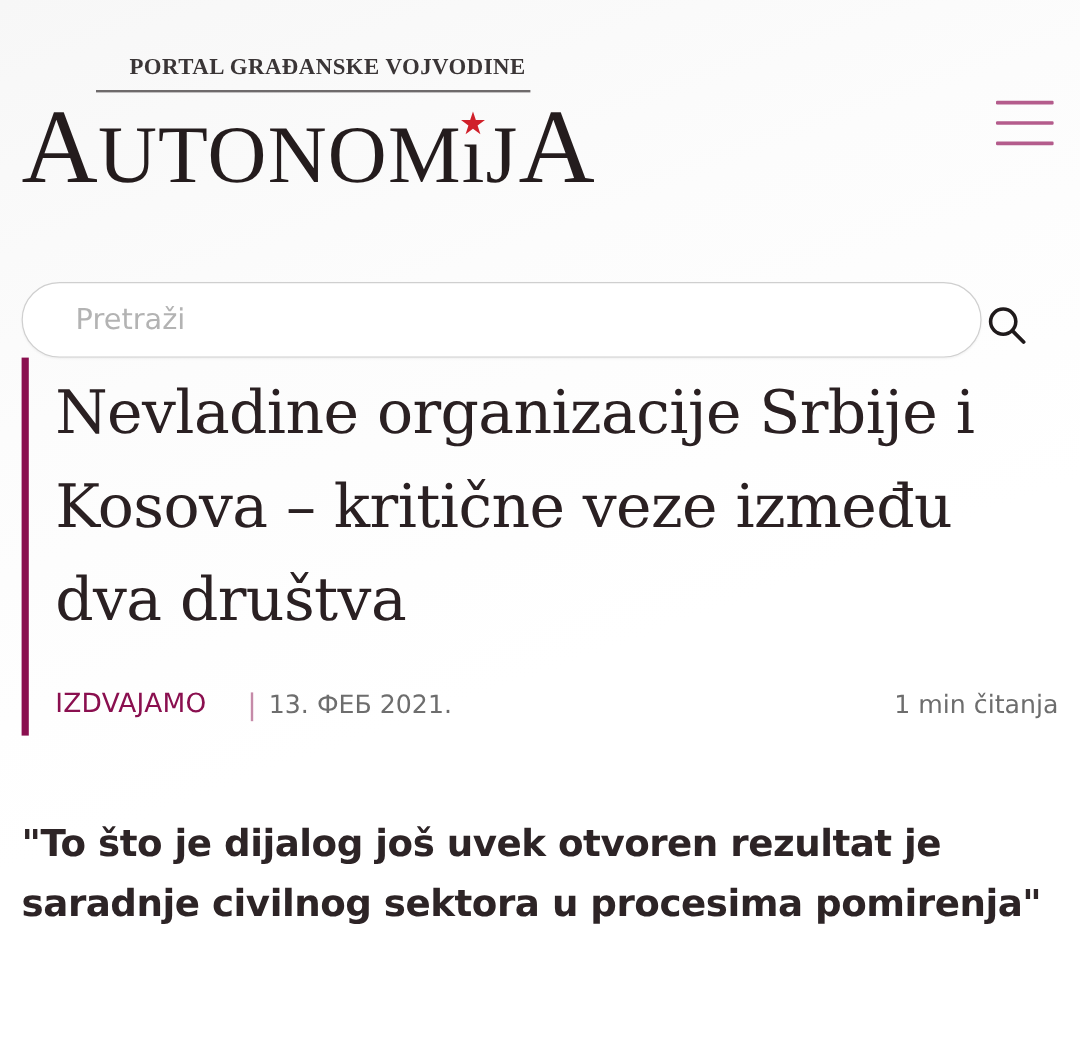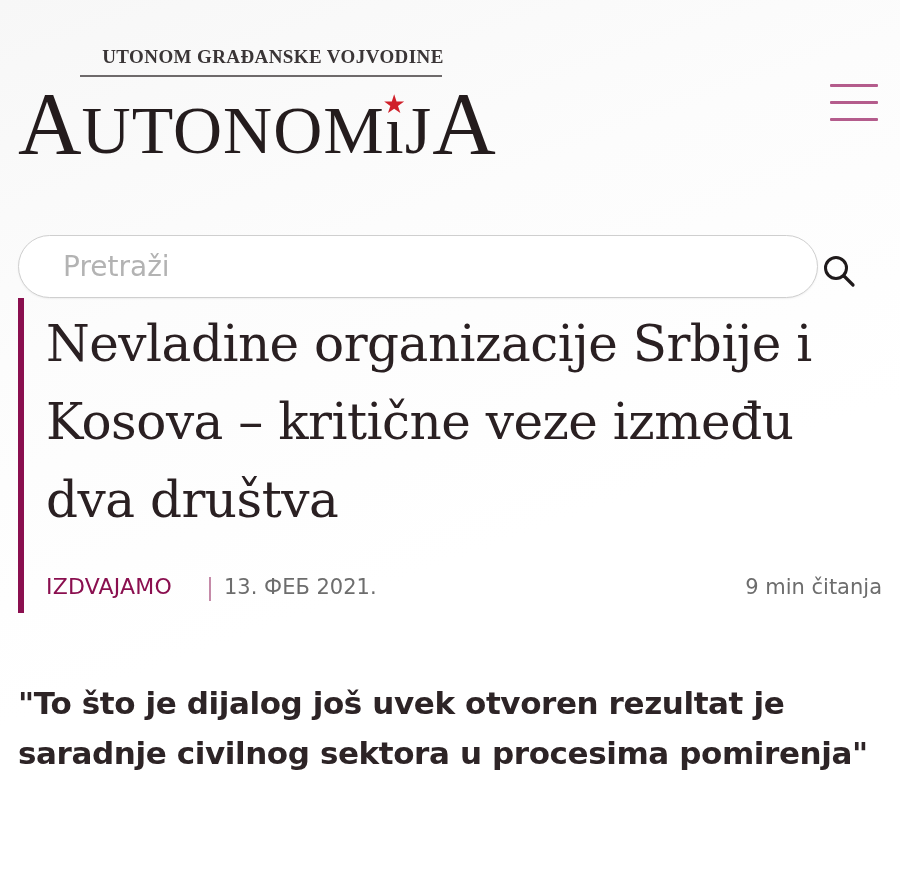--- a/index.html
+++ b/index.html
@@ -50,21 +50,21 @@
     }
     
     .search-field {
       position: absolute; left: 18px; top: 235px; width: 800px; height: 63px;
       border: 1.5px solid #cfcfcf; border-radius: 32px; background: #ffffff;
       box-shadow: 0 1px 2px rgba(0,0,0,0.06);
     }
     .search-field input {
       position: absolute; left: 44px; top: 0; width: 720px; height: 60px;
       border: none; outline: none; background: transparent;
-      font-family: "DejaVu Sans", sans-serif; font-size: 28px; color: #333;
+      font-family: "DejaVu Sans", sans-serif; font-size: 24px; color: #333;
     }
     .search-field input::placeholder { color: #b3b3b3; }
     .search-button {
       position: absolute; left: 820px; top: 252px; width: 40px; height: 40px;
       cursor: pointer;
     }
     
     .accent-bar {
       position: absolute; left: 18px; top: 298px; width: 6px; height: 315px;
       background: #8a0f4f;
@@ -102,21 +102,21 @@
       font-size: 31px; line-height: 50px; color: #2d2426;
       letter-spacing: -0.4px;
     }
   </style>
 </head>
 <body>
 
 <div class="page">
 
   <div class="logo">
-    <div class="logo-tagline">UTONOM GRAĐANSKE VOJVODINE</div>
+    <div class="logo-tagline">PORTAL GRAĐANSKE VOJVODINE</div>
     <div class="logo-rule"></div>
     <div class="logo-word">
       <span class="big">A</span><span class="small">UTONOM</span><span class="small logo-star-i"><span>ı</span><span class="logo-star">★</span></span><span class="small">J</span><span class="big">A</span>
     </div>
   </div>
 
   <div class="menu-button">
     <div>
       <span style="top:0px"></span>
       <span style="top:17px"></span>
@@ -134,18 +134,18 @@
     </svg>
   </div>
 
   <div class="accent-bar"></div>
   <h1 class="article-title">Nevladine organizacije Srbije i Kosova – kritične veze između dva društva</h1>
 
   <div class="meta">
     <a class="meta-category">IZDVAJAMO</a>
     <div class="meta-sep"></div>
     <span class="meta-date">13. ФЕБ 2021.</span>
-    <span class="meta-readtime">9 min čitanja</span>
+    <span class="meta-readtime">1 min čitanja</span>
   </div>
 
   <h2 class="lead">"To što je dijalog još uvek otvoren rezultat je saradnje civilnog sektora u procesima pomirenja"</h2>
 
 </div>
 
 </body></html>

